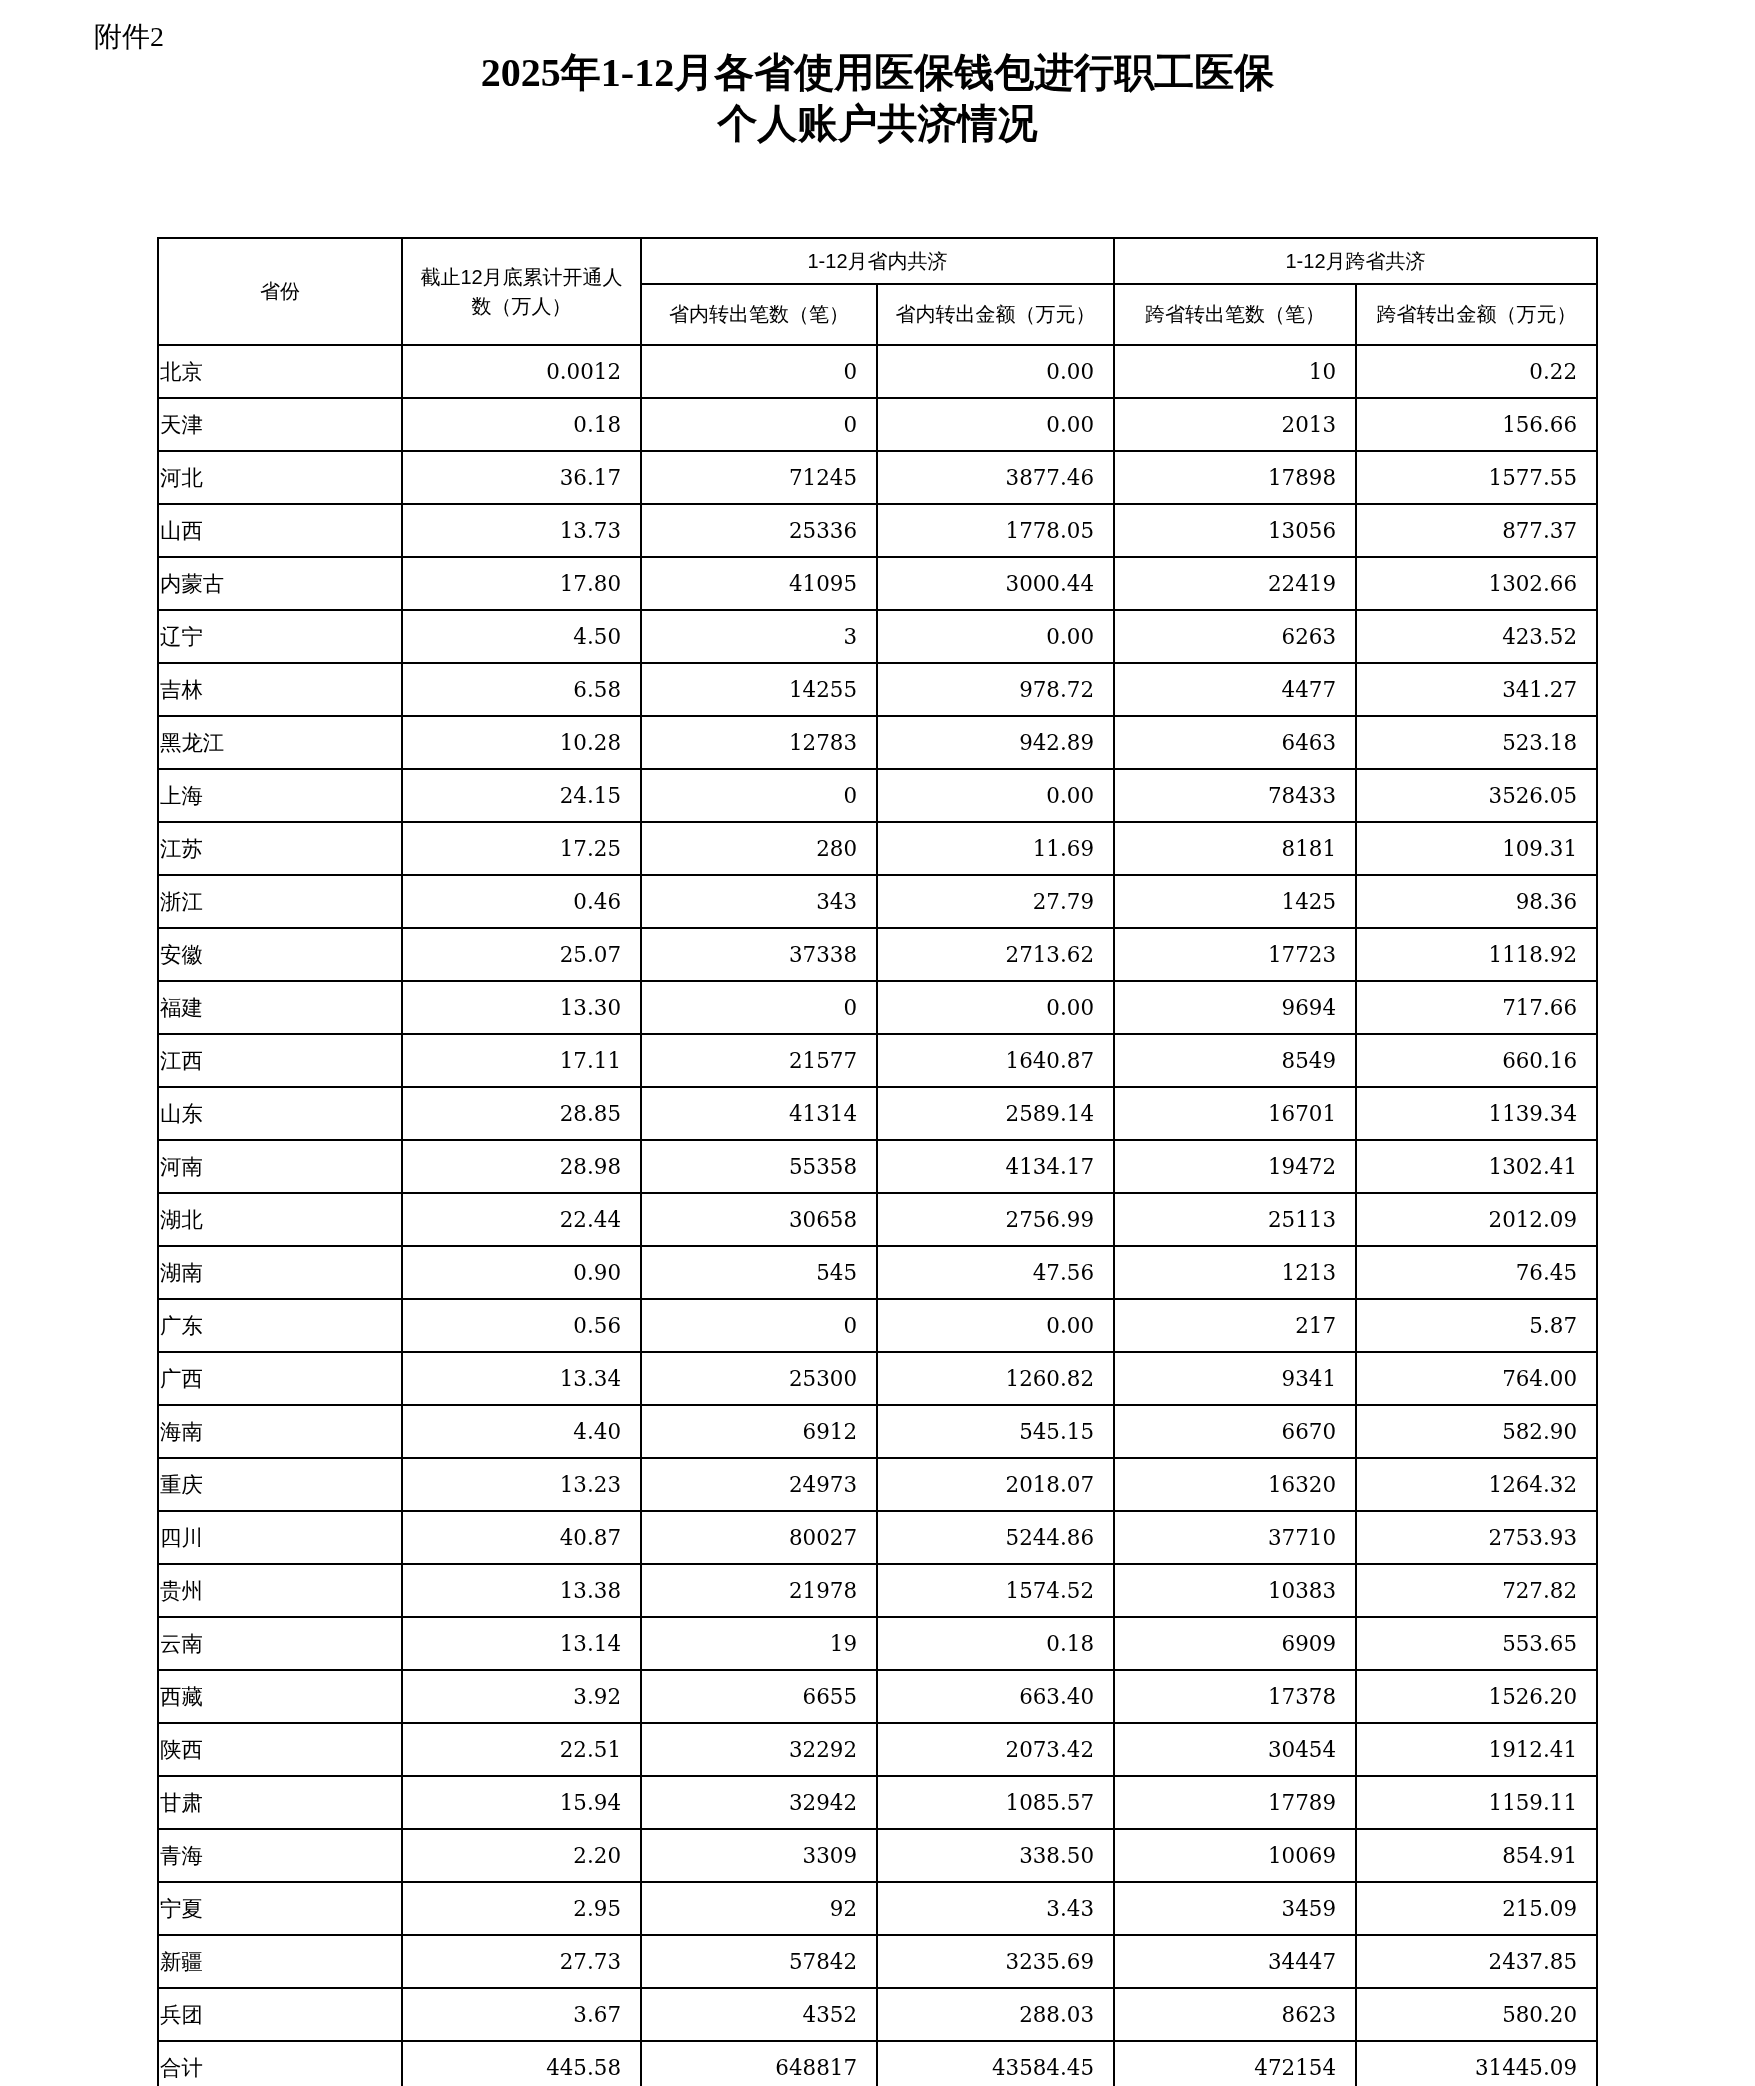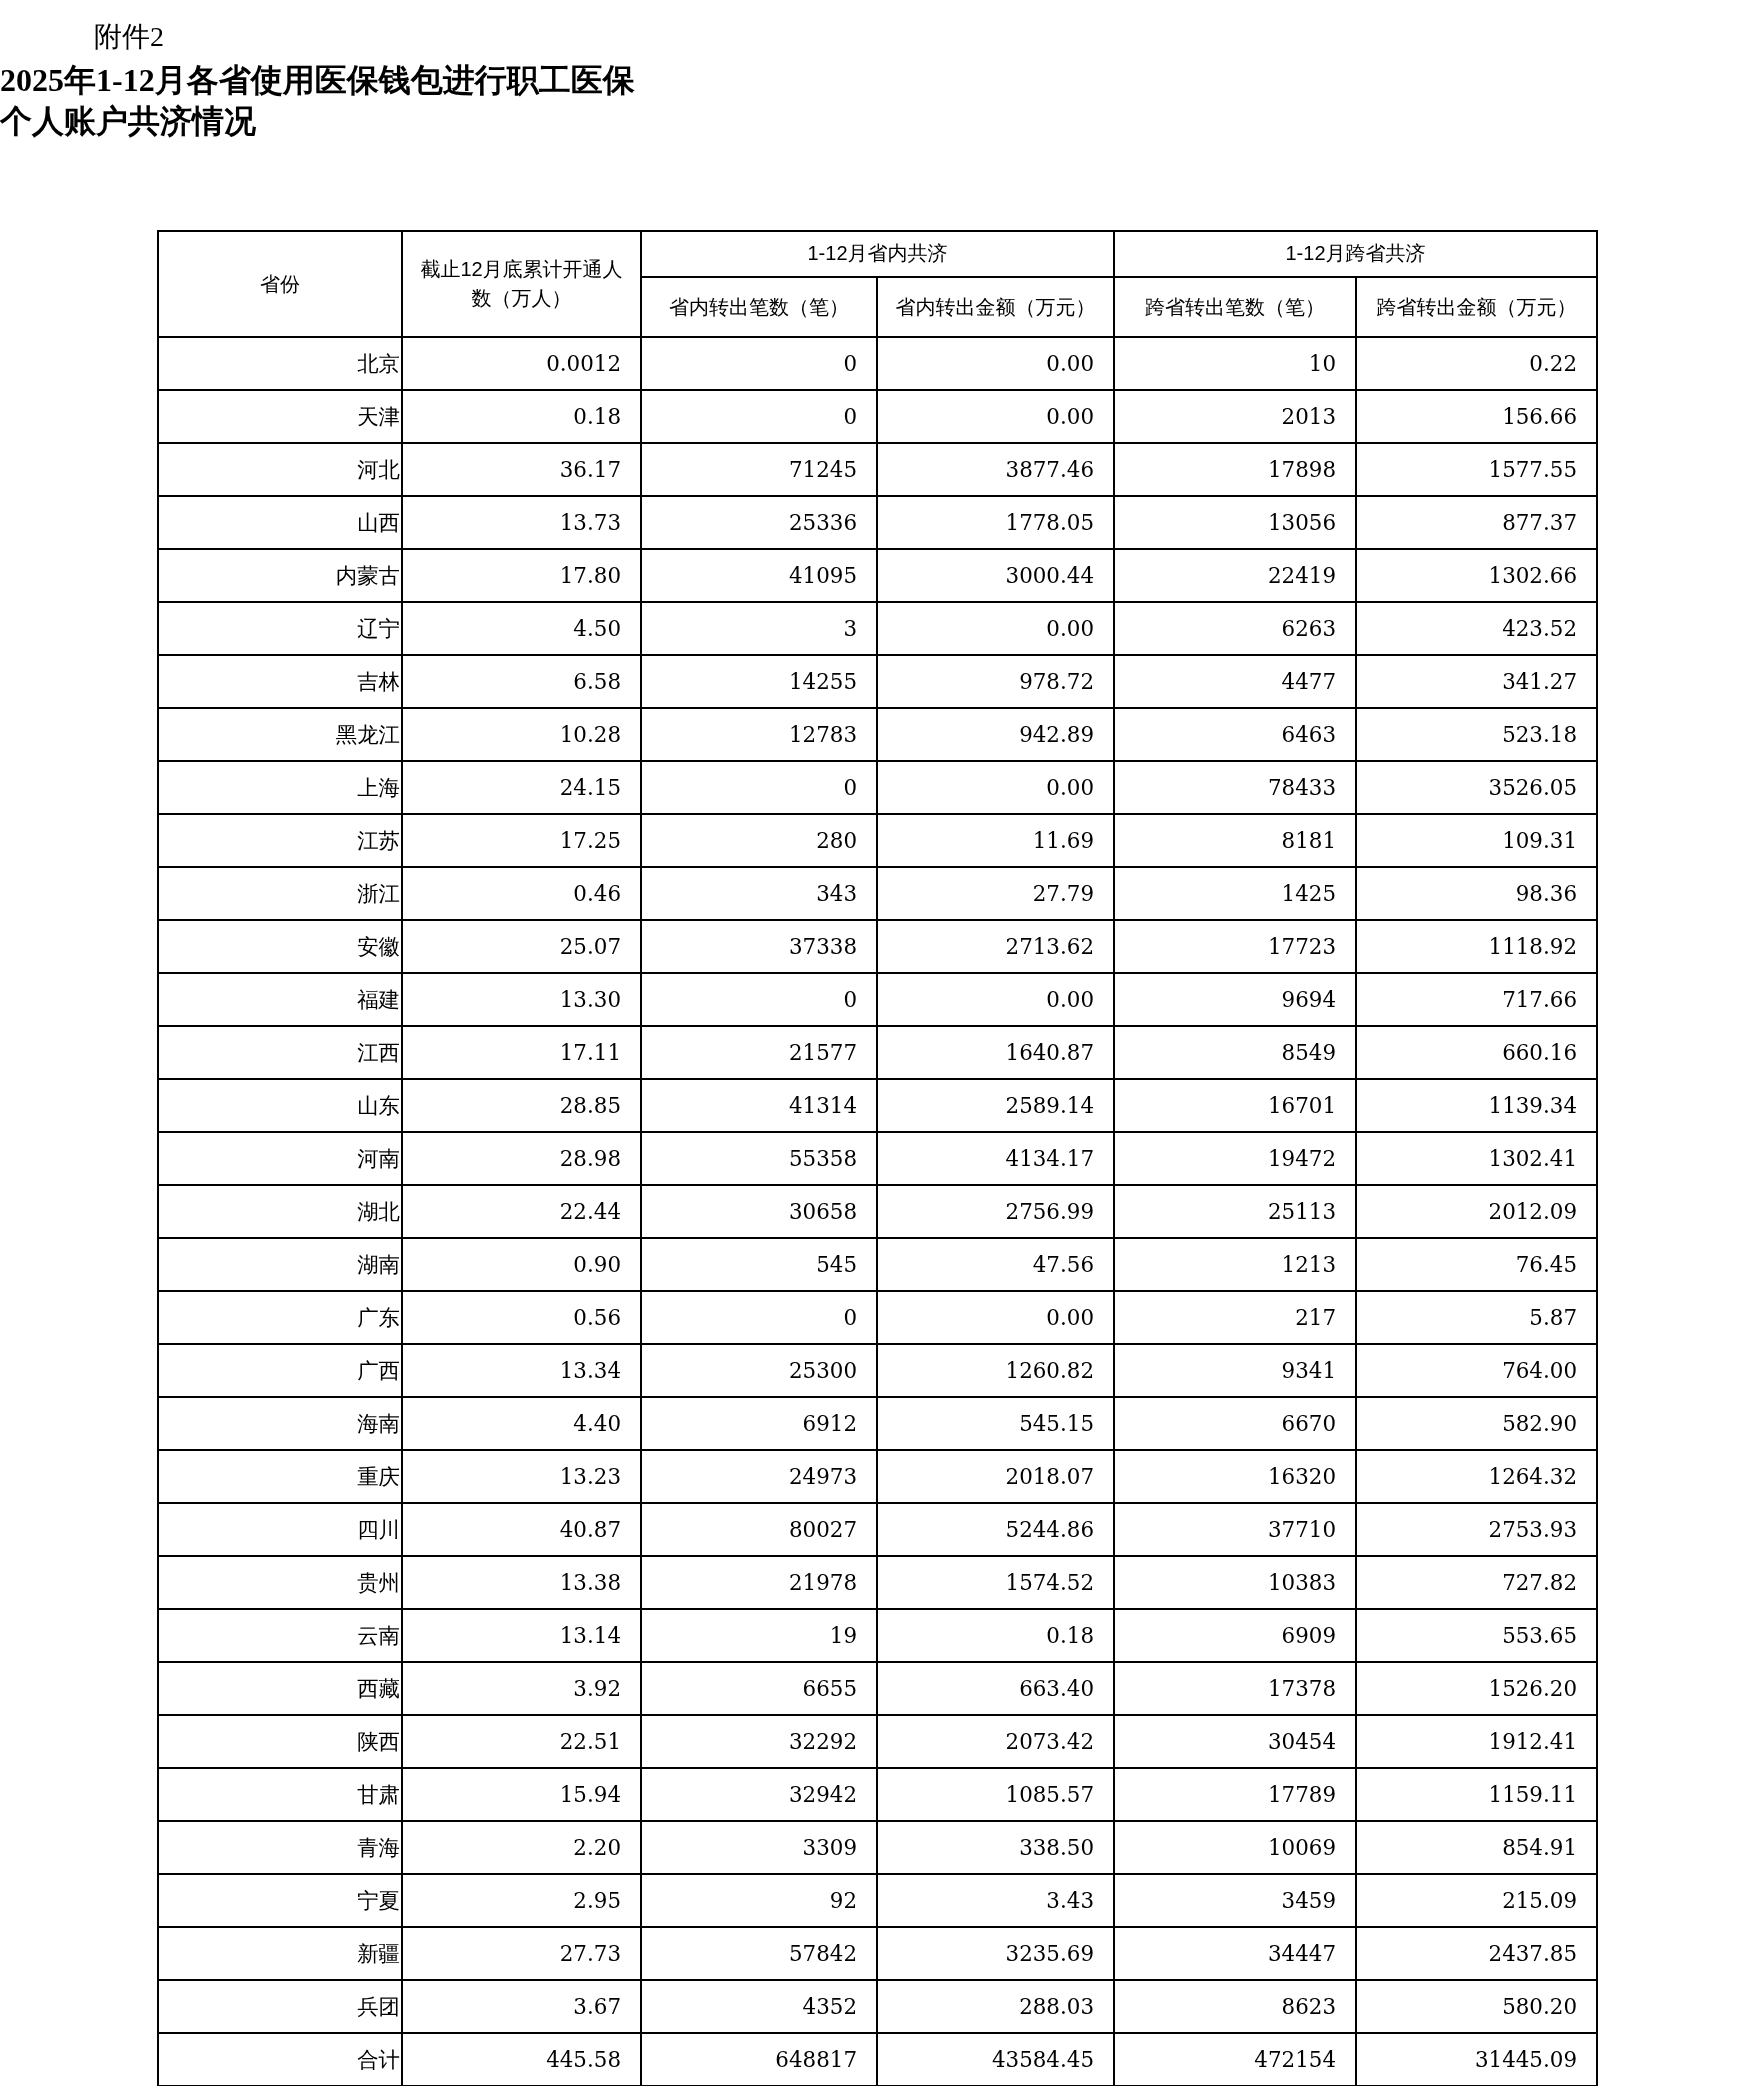--- a/index.html
+++ b/index.html
@@ -15,23 +15,24 @@
     position: relative;
   }
   .attachment {
     position: absolute;
     left: 94px;
     top: 17.7px;
     font-size: 28px;
     font-family: "Liberation Serif", serif;
   }
   .title {
-    padding-top: 60px;
+    padding-top: 47px;
+    text-align: center;
     font-weight: bold;
-    font-size: 32px;
+    font-size: 40px;
     line-height: 1.28;
     font-family: "Liberation Serif", serif;
   }
   table.summary {
     border-collapse: collapse;
     margin: 88px auto 0 auto;
     table-layout: fixed;
     width: 1438px;
     background: #ffffff;
   }
@@ -54,21 +55,21 @@
   .summary thead tr.sub-row th {
     height: 53px;
   }
   .summary td {
     height: 49px;
     font-size: 21.4px;
     vertical-align: middle;
     font-family: "DejaVu Serif", serif;
   }
   .summary td.province {
-    text-align: right;
+    text-align: left;
     font-family: Liberation Serif, serif;
   }
   .summary td.num {
     text-align: right;
     padding-right: 19px;
   }
 </style>
 </head>
 <body>
 

